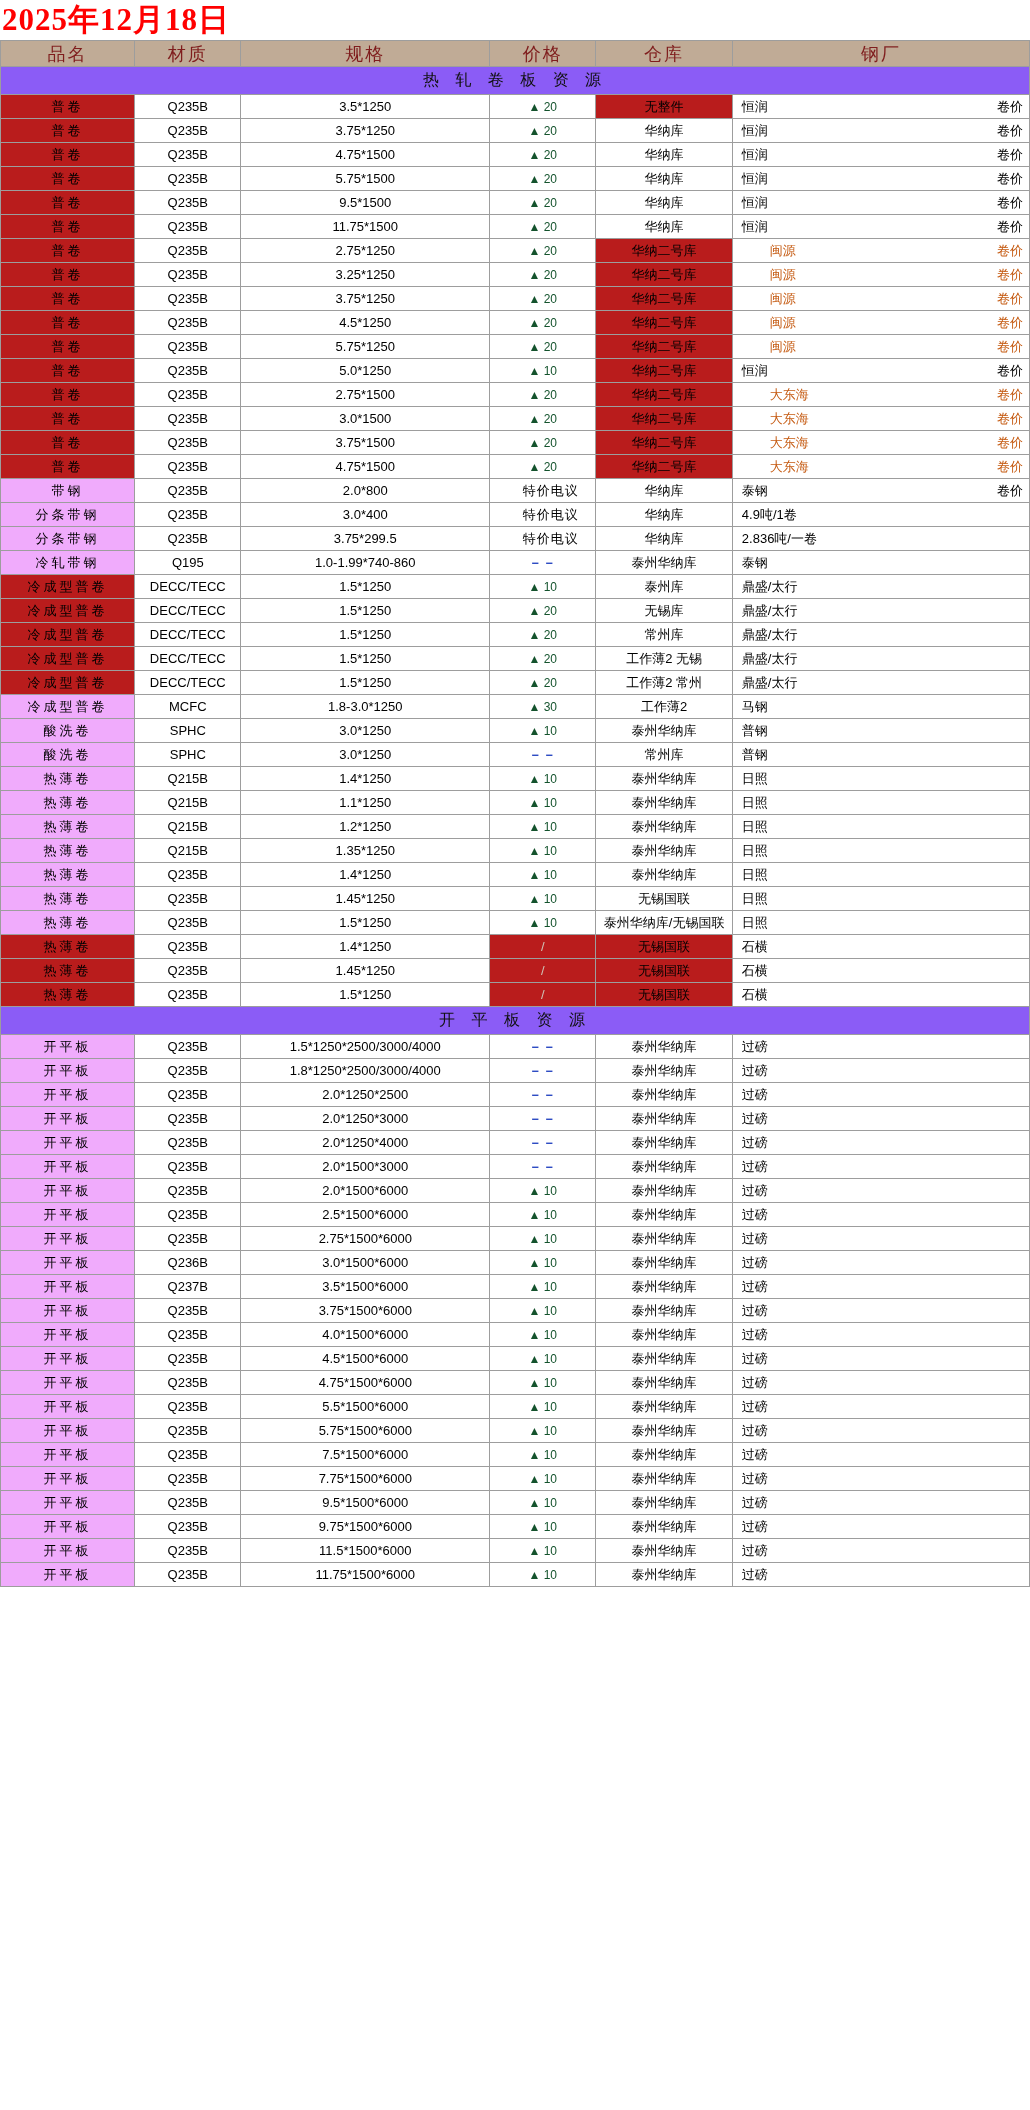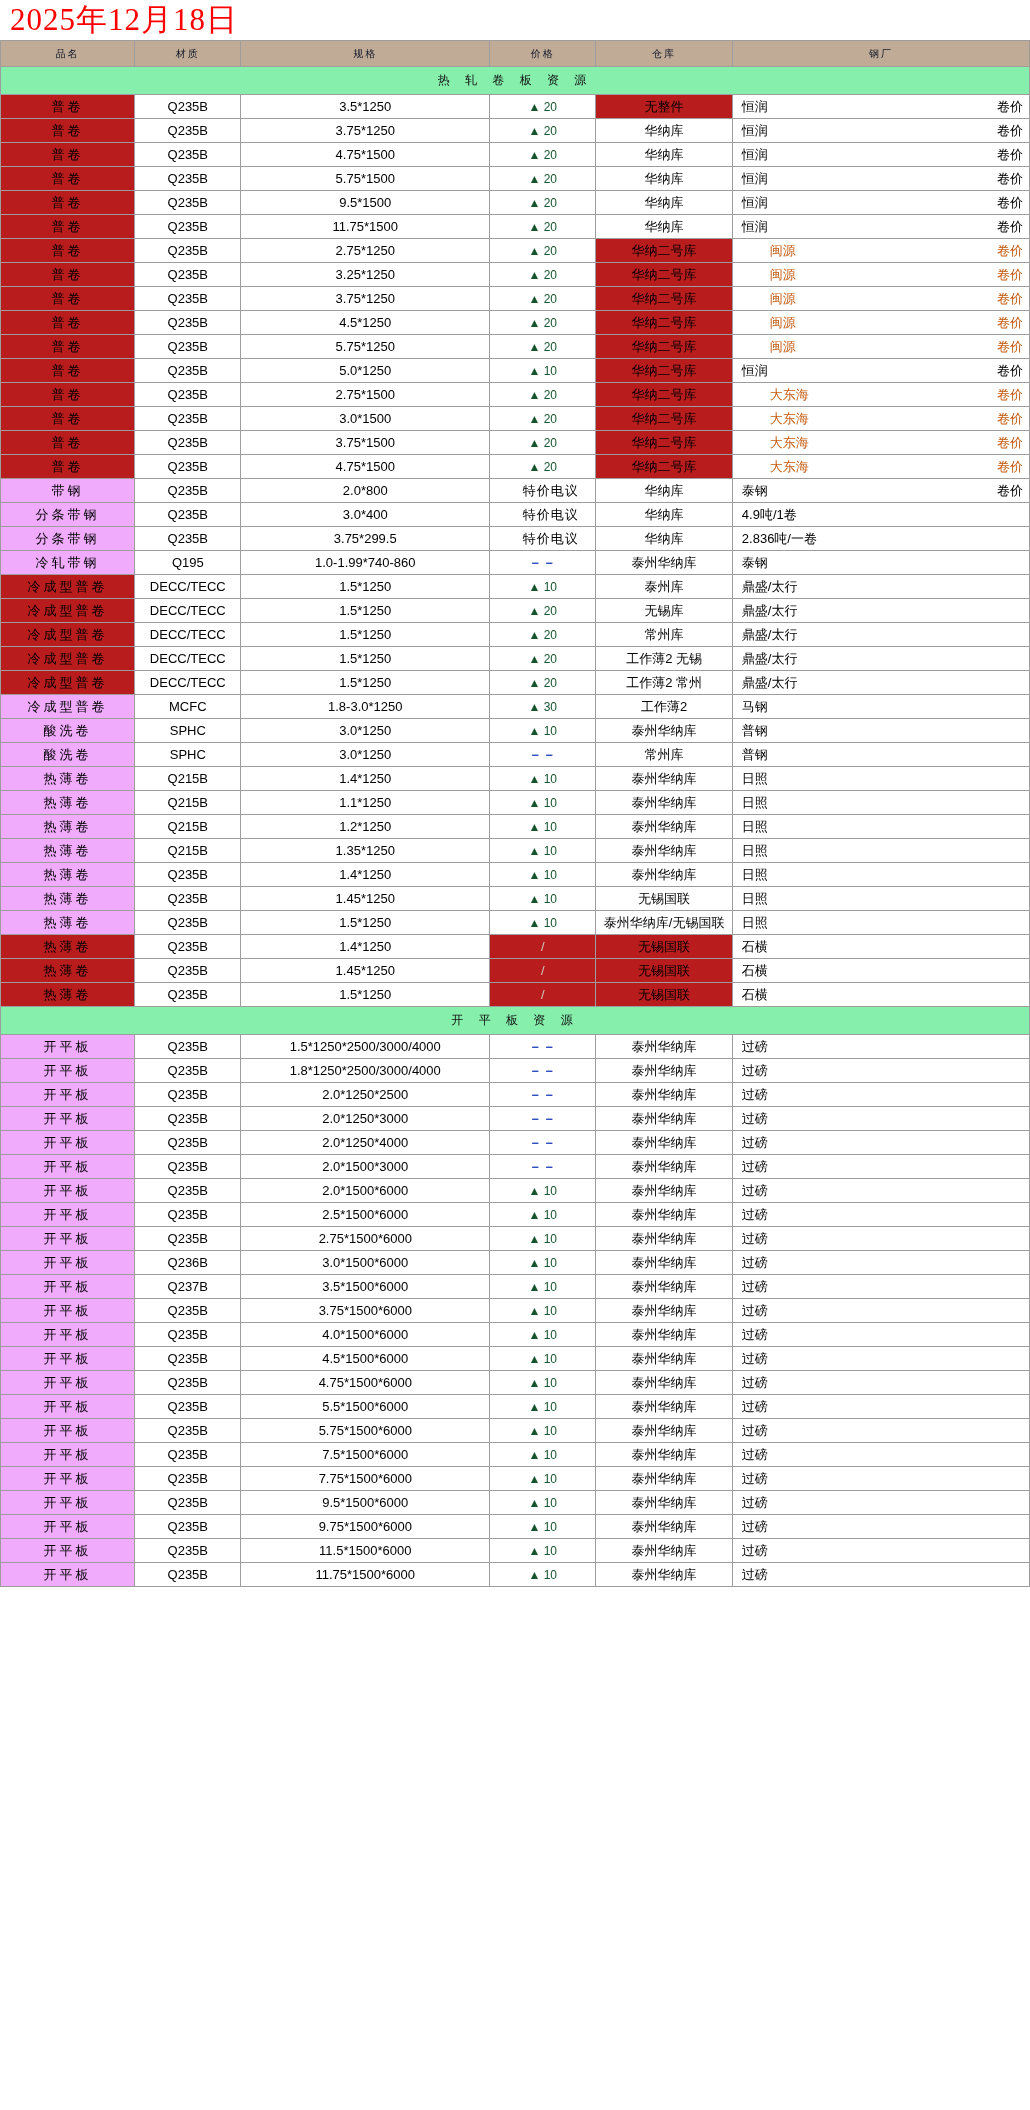--- a/index.html
+++ b/index.html
@@ -3,22 +3,22 @@
 <meta charset="utf-8">
 <style>
   html,body{margin:0;padding:0;background:#ffffff;}
   body{width:1030px;font-family:"Liberation Sans","DejaVu Sans",sans-serif;}
   #sheet{width:1030px;}
   .title{
     font-family:"Liberation Serif","DejaVu Serif",serif;
     color:#ff0000;
     font-size:31px;
     line-height:36px;
-    padding:2px 0 2px 10px;
-    font-weight:400;
+    padding:2px 0 2px 2px;
+    font-weight:700;
     letter-spacing:1px;
   }
   table{border-collapse:collapse;width:1030px;table-layout:fixed;}
   col.c0{width:116px}
   col.c1{width:92px}
   col.c2{width:215px}
   col.c3{width:92px}
   col.c4{width:118px}
   col.c5{width:140px}
   col.c6{width:117px}
@@ -28,28 +28,28 @@
     height:23px;
     padding:0 2px;
     text-align:center;
     vertical-align:middle;
     overflow:hidden;
     white-space:nowrap;
     font-weight:normal;
   }
   thead td{
     background:#c0ab96;
-    font-size:10px;
+    font-size:18px;
     height:25px;
     letter-spacing:2px;
-    color:#0f172a;
+    color:#7f1d1d;
   }
   .sec td{
-    background:#86efac;
-    font-size:12px;
+    background:#8b5cf6;
+    font-size:16px;
     letter-spacing:6px;
     height:27px;
     color:#111;
   }
   .name{background:#d5c6b8;letter-spacing:3px;}
   .mat{background:#ffffff;}
   .spec{background:#ffffff;}
   .price{background:#ffffff;}
   .wh{background:#ffffff;}
   .mill{background:#ffffff;text-align:left;padding-left:5px;}

